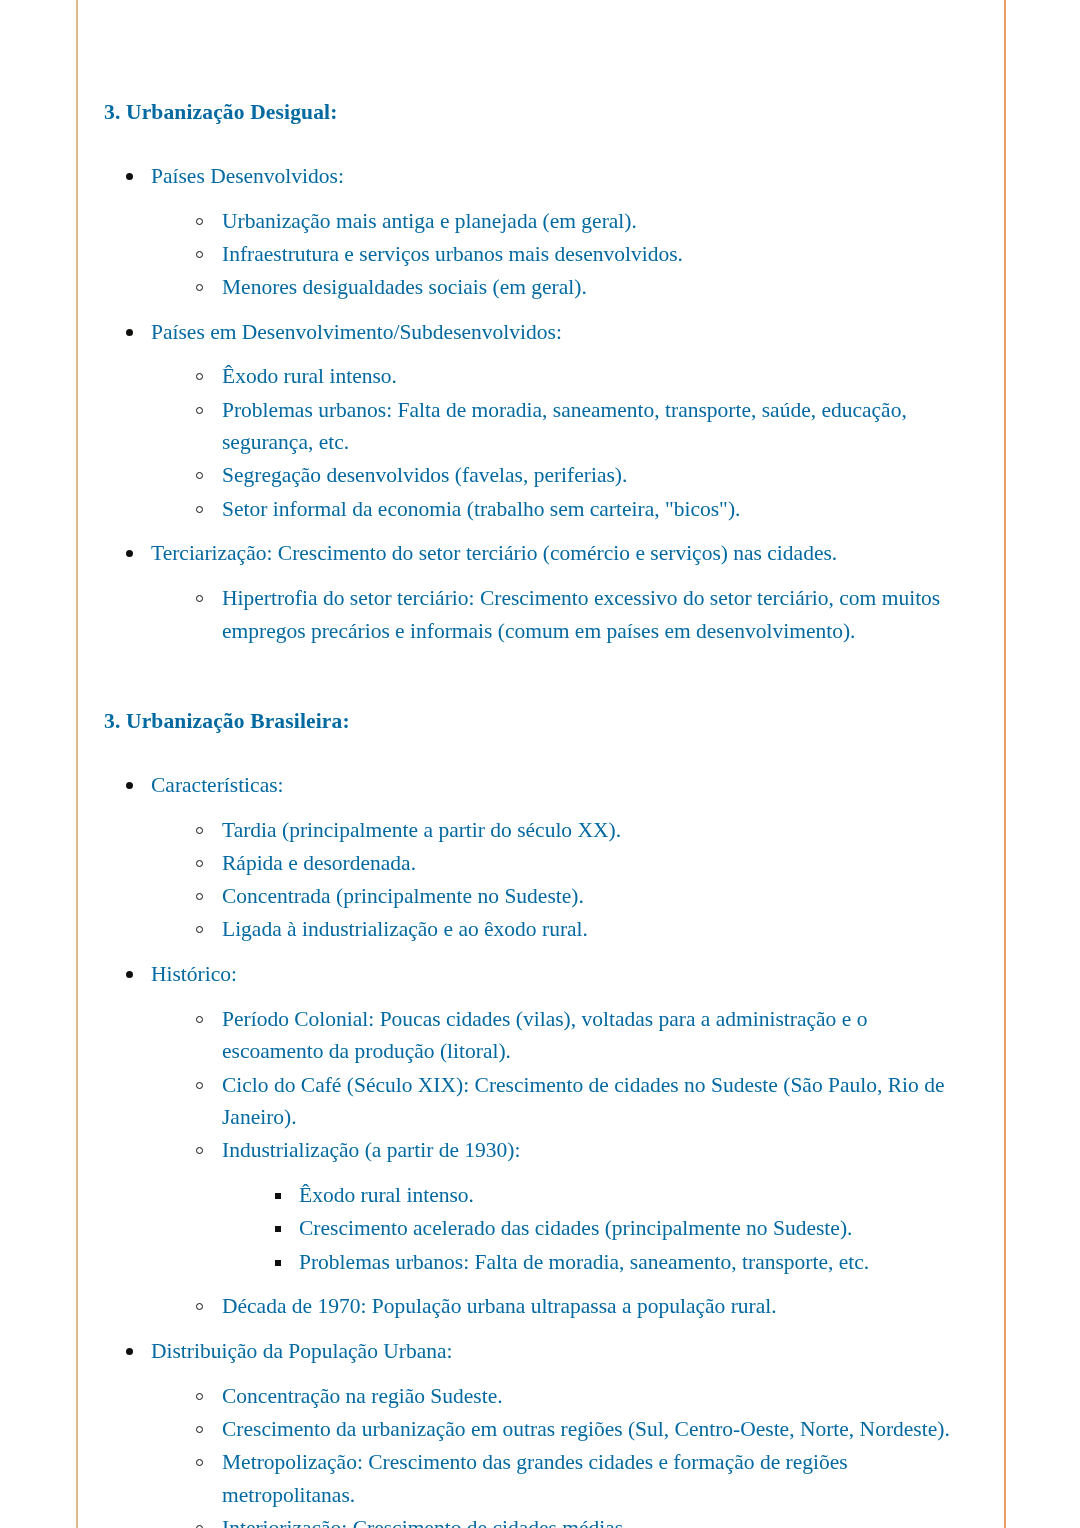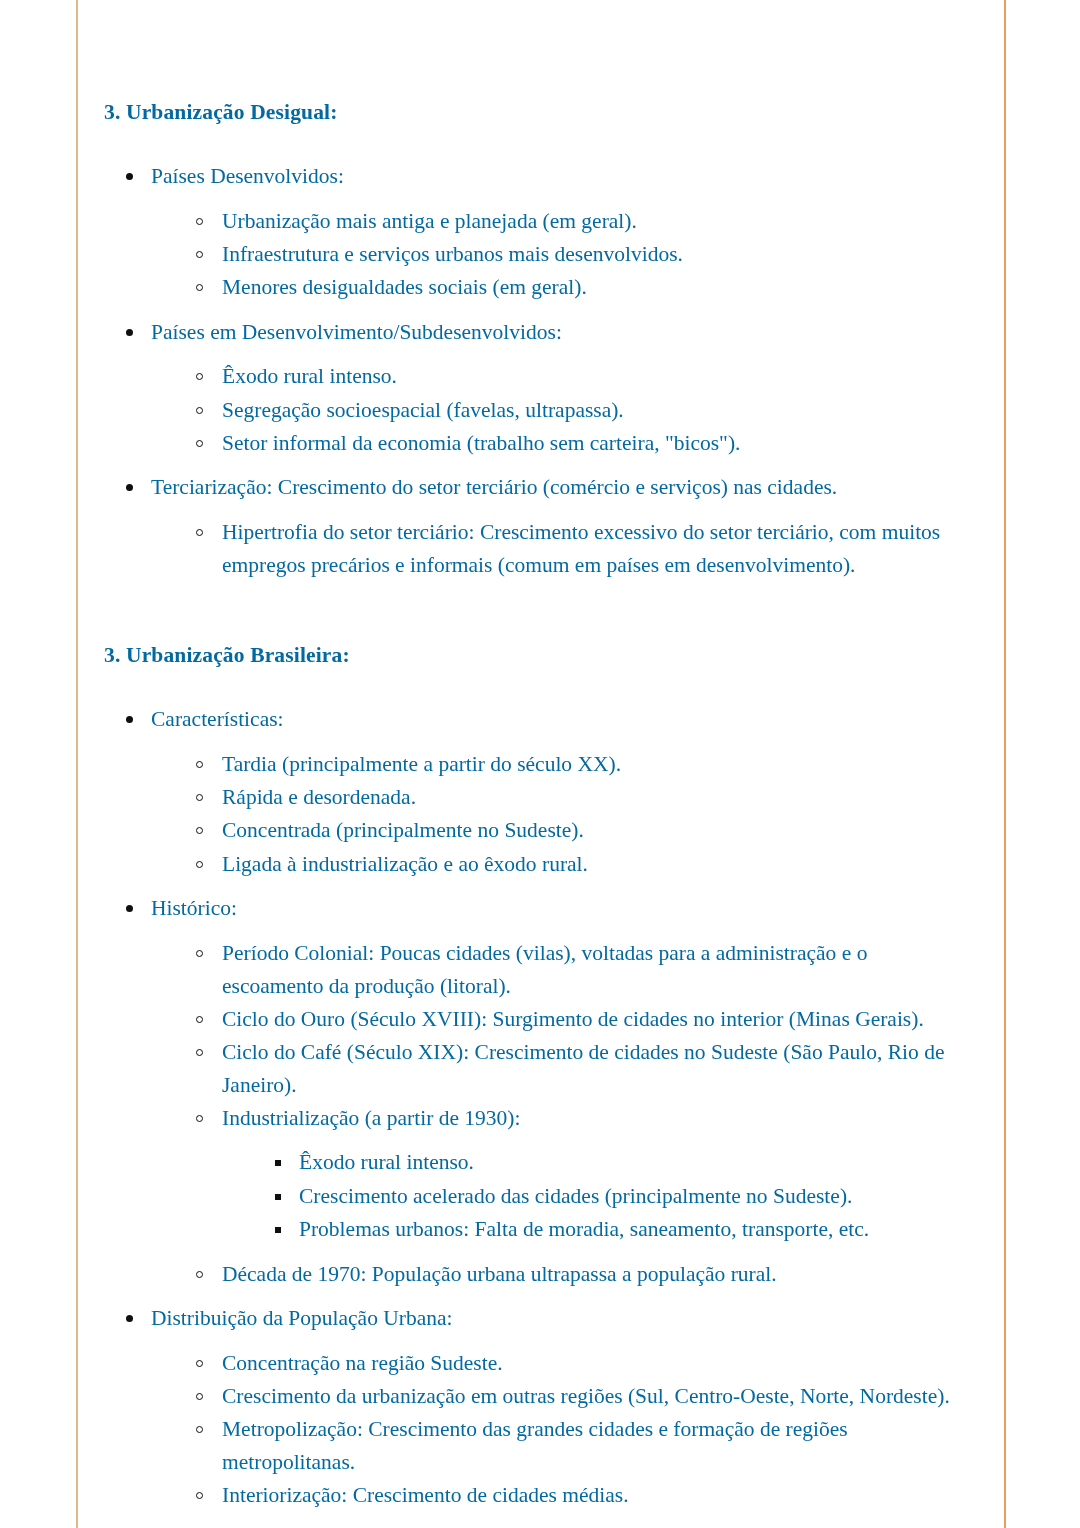--- a/index.html
+++ b/index.html
@@ -148,21 +148,25 @@
         <li class="b1">
           <span class="bullet"></span>
           <span class="txt">Países em Desenvolvimento/Subdesenvolvidos:</span>
           <ul class="lvl2">
             <li class="b2">
               <span class="bullet"></span>
               <span class="txt">Êxodo rural intenso.</span>
             </li>
             <li class="b2">
               <span class="bullet"></span>
-              <span class="txt">Segregação socioespacial (favelas, ultrapassa).</span>
+              <span class="txt">Problemas urbanos: Falta de moradia, saneamento, transporte, saúde, educação, segurança, etc.</span>
+            </li>
+            <li class="b2">
+              <span class="bullet"></span>
+              <span class="txt">Segregação desenvolvidos (favelas, periferias).</span>
             </li>
             <li class="b2">
               <span class="bullet"></span>
               <span class="txt">Setor informal da economia (trabalho sem carteira, "bicos").</span>
             </li>
           </ul>
         </li>
 
         <li class="b1">
           <span class="bullet"></span>
@@ -208,24 +212,20 @@
           </ul>
         </li>
 
         <li class="b1">
           <span class="bullet"></span>
           <span class="txt">Histórico:</span>
           <ul class="lvl2">
             <li class="b2">
               <span class="bullet"></span>
               <span class="txt">Período Colonial: Poucas cidades (vilas), voltadas para a administração e o escoamento da produção (litoral).</span>
-            </li>
-            <li class="b2">
-              <span class="bullet"></span>
-              <span class="txt">Ciclo do Ouro (Século XVIII): Surgimento de cidades no interior (Minas Gerais).</span>
             </li>
             <li class="b2">
               <span class="bullet"></span>
               <span class="txt">Ciclo do Café (Século XIX): Crescimento de cidades no Sudeste (São Paulo, Rio de Janeiro).</span>
             </li>
             <li class="b2">
               <span class="bullet"></span>
               <span class="txt">Industrialização (a partir de 1930):</span>
               <ul class="lvl3">
                 <li class="b3">

